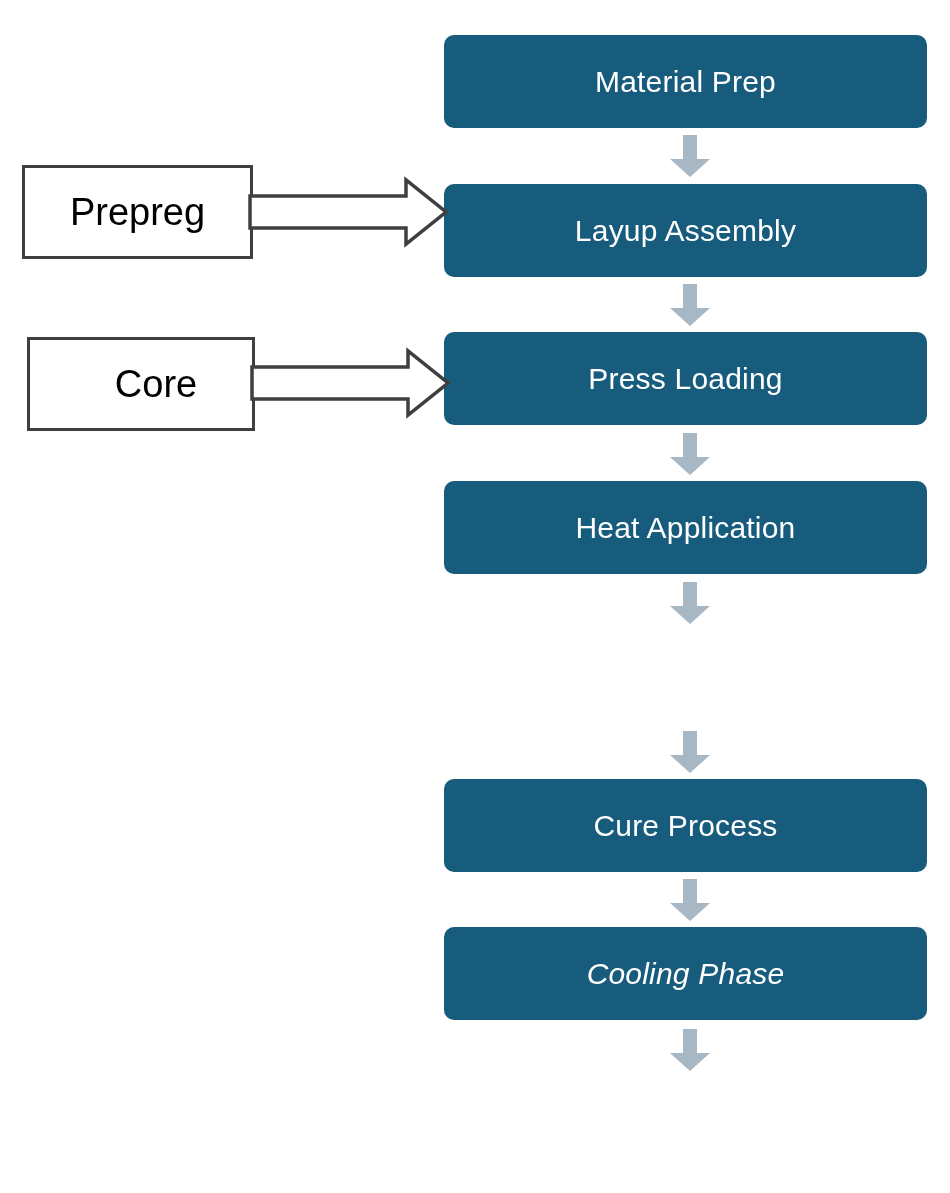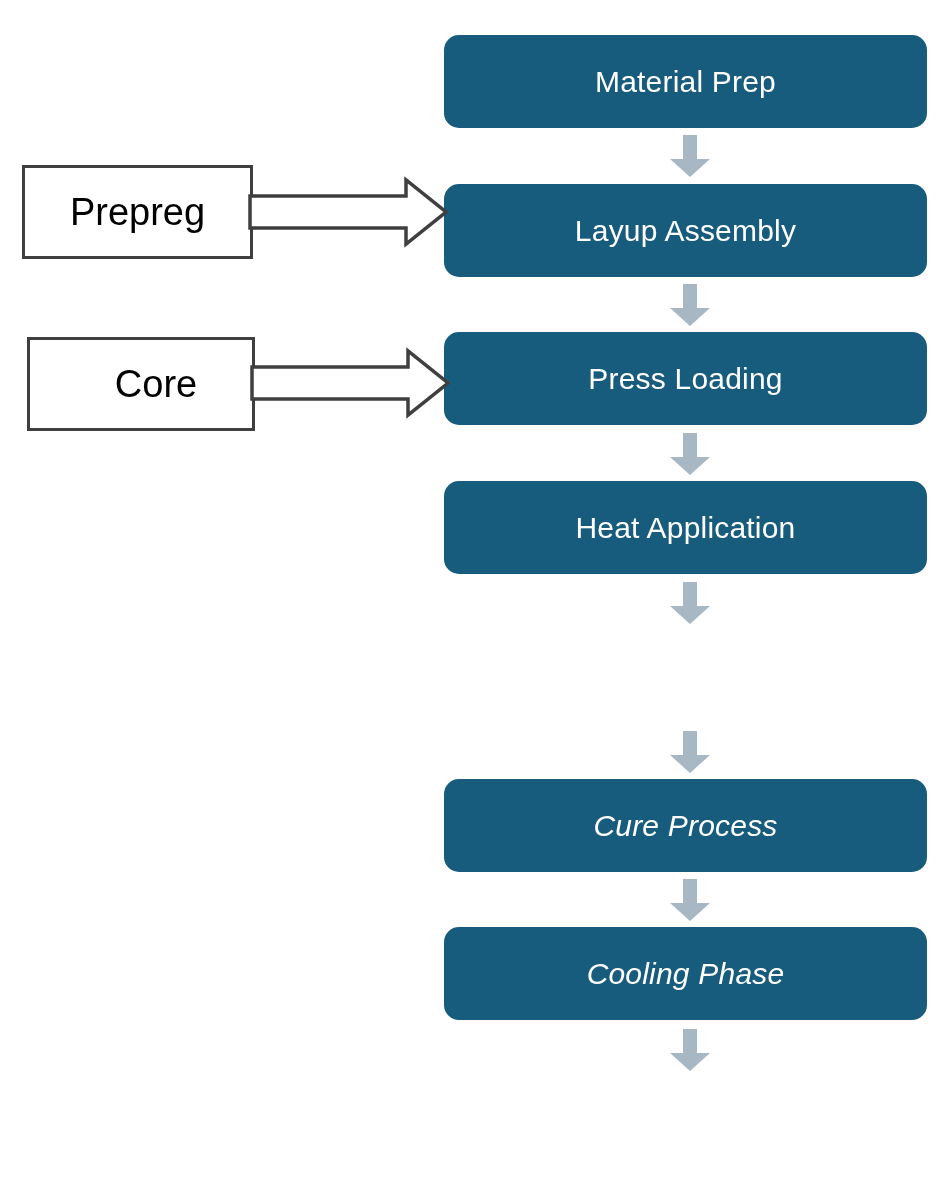--- a/index.html
+++ b/index.html
@@ -20,21 +20,21 @@
     overflow: hidden;
   }
 
   
   .proc-box {
     position: absolute;
     left: 444px;
     width: 483px;
     height: 93px;
     background: #185C7D;
-    border-radius: 15px;
+    border-radius: 10px;
     display: flex;
     align-items: center;
     justify-content: center;
     box-sizing: border-box;
   }
   .proc-label {
     color: #ffffff;
     font-size: 30px;
     font-weight: 400;
     letter-spacing: 0.2px;
@@ -94,21 +94,21 @@
 
   <div class="proc-box" style="top:184px;">
     <span class="proc-label">Layup Assembly</span>
   </div>
 
   <div class="proc-box" style="top:481px;">
     <span class="proc-label">Heat Application</span>
   </div>
 
 
-  <div class="proc-box" style="top:779px;font-style:italic;">
+  <div class="proc-box" style="top:779px;">
     <span class="proc-label">Cure Process</span>
   </div>
 
   <div class="proc-box" style="top:927px;font-style:italic;">
     <span class="proc-label">Cooling Phase</span>
   </div>
 
 
   <div class="v-arrow" style="top:135px;">
     <svg viewBox="0 0 40 42" xmlns="http://www.w3.org/2000/svg" aria-hidden="true">

